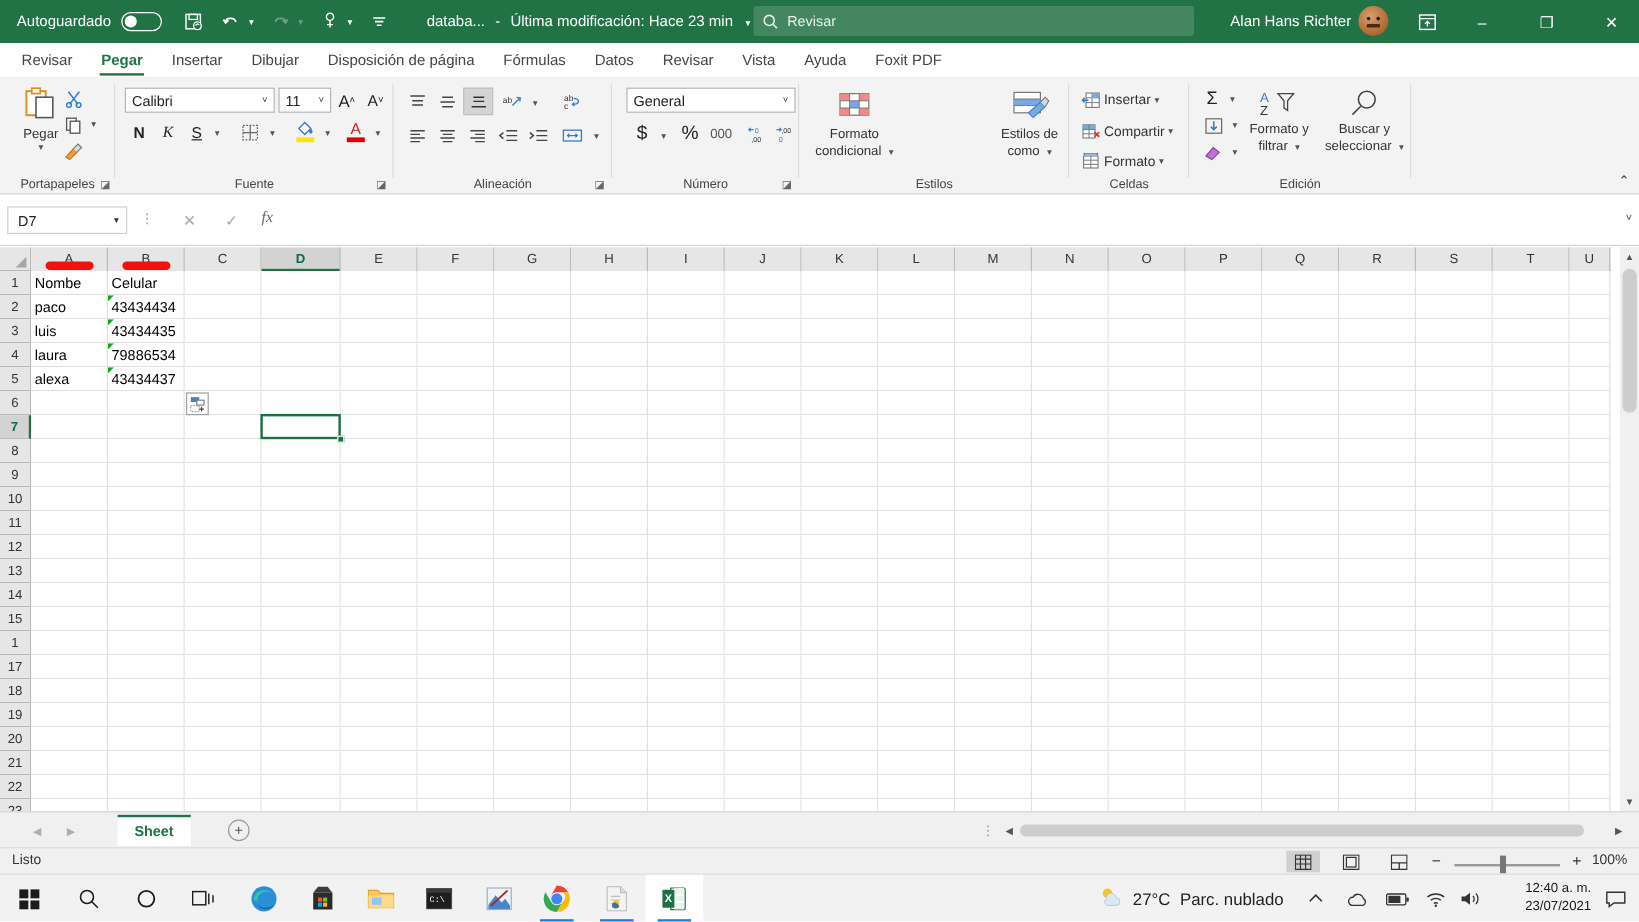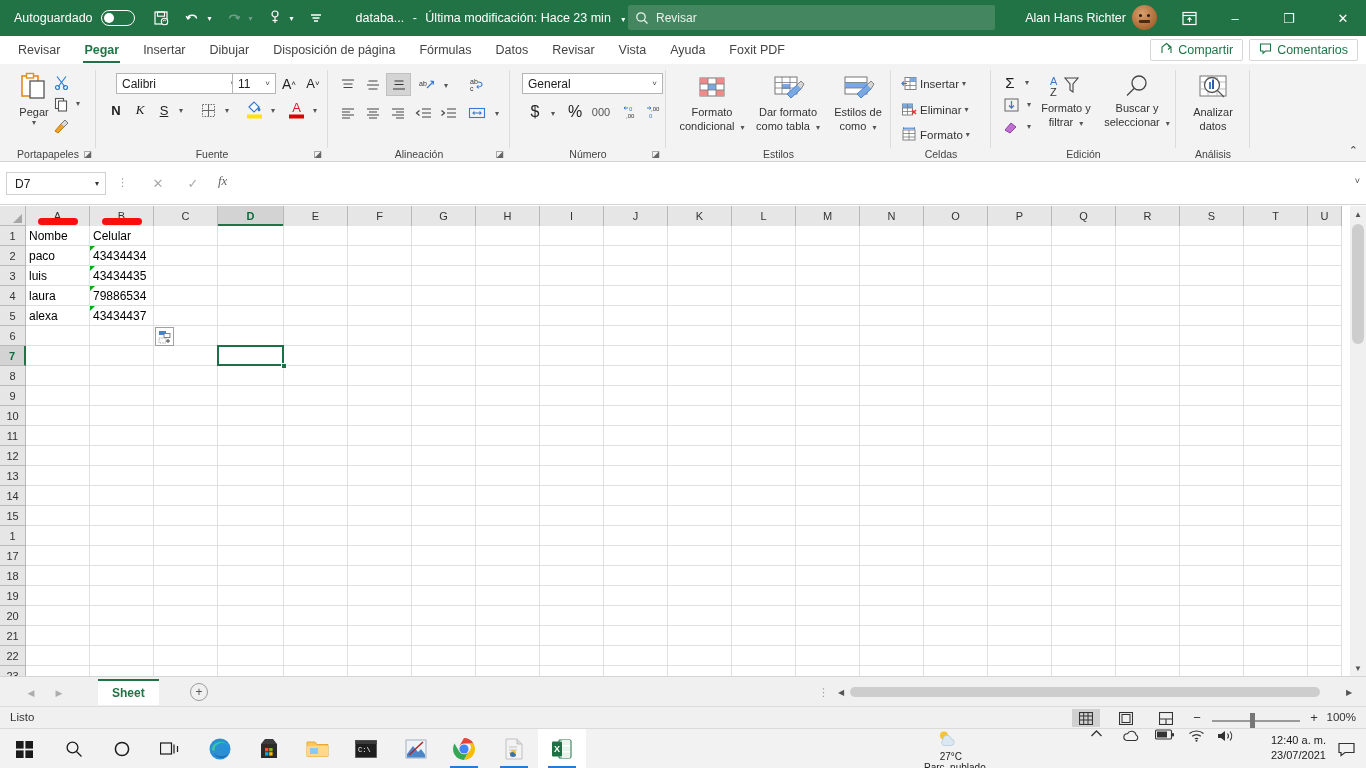--- a/index.html
+++ b/index.html
@@ -255,21 +255,21 @@
     position: absolute; top: 728px; left: 0; width: 1366px; height: 40px;
     background: #f2f2f2; border-top: 1px solid #dadada;
   }
   .tbitem {
     position: absolute; top: 0; width: 48px; height: 40px;
     display: flex; align-items: center; justify-content: center;
   }
   .tbitem.active { background: #ffffff; }
   .tb-underline { position: absolute; bottom: 0; left: 10px; right: 10px; height: 3px; background:#2979d6;}
   .tray { position: absolute; top: 0; height: 40px; display: flex; align-items: center;
-          font-size: 10px; color: #222; flex-direction: column; }
+          font-size: 14px; color: #222; }
   .clock { position: absolute; right: 40px; top: 4px; text-align: right;
            font-size: 11px; color: #1a1a1a; line-height: 15px; }
 </style>
 </head>
 <body>
 
 <div id="app">
 
   <div class="titlebar">
     <span class="tb-autosave-label">Autoguardado</span>
@@ -353,39 +353,20 @@
     <div class="tab">Insertar</div>
     <div class="tab">Dibujar</div>
     <div class="tab">Disposición de página</div>
     <div class="tab">Fórmulas</div>
     <div class="tab">Datos</div>
     <div class="tab">Revisar</div>
     <div class="tab">Vista</div>
     <div class="tab">Ayuda</div>
     <div class="tab">Foxit PDF</div>
 
-    <div class="ribbon-right">
-      <div class="rr-btn">
-        <span>
-          <svg width="13" height="13" viewBox="0 0 13 13">
-              <path d="M2 11 V5 L6.5 1.5 L11 5 v6" fill="none" stroke="#217346" stroke-width="1.1"></path>
-              <path d="M8 7.5 l2.5-2 -2.5-2" fill="none" stroke="#217346" stroke-width="1.1"></path>
-            </svg>
-        </span>
-        <span>Compartir</span>
-      </div>
-      <div class="rr-btn">
-        <span>
-          <svg width="13" height="13" viewBox="0 0 13 13">
-              <path d="M1.5 2 h10 v7 h-5 l-2.5 2.2 V9 h-2.5 z" fill="none" stroke="#217346" stroke-width="1.1"></path>
-            </svg>
-        </span>
-        <span>Comentarios</span>
-      </div>
-    </div>
   </div>
 
   <div class="ribbon">
 
     <div class="group" style="left:0; width:96px;">
       <div class="bigbtn" style="left:10px; top:8px; width:48px;">
         <svg width="30" height="32" viewBox="0 0 30 32">
           <rect x="3" y="4" width="16" height="20" fill="#fff" stroke="#e08c1e" stroke-width="1.6"></rect>
           <rect x="7.5" y="1.5" width="7" height="4.5" fill="#fff" stroke="#e08c1e" stroke-width="1.4"></rect>
           <rect x="11" y="9" width="14" height="17" fill="#fff" stroke="#555" stroke-width="1.3"></rect>
@@ -413,21 +394,21 @@
             <path d="M2 12 L8 5 L11 8 L5 14 z" fill="#f0a030" stroke="#c07a14" stroke-width="1"></path>
             <path d="M8 5 L12 1 L15 4 L11 8" fill="#d9d9d9" stroke="#777" stroke-width="1"></path>
           </svg>
       </div>
       <div class="group-label">Portapapeles</div>
       <div class="dialog-launcher" style="right:4px;">◪</div>
       <div class="group-sep" style="right:0;"></div>
     </div>
 
     <div class="group" style="left:96px; width:232px;">
-      <div class="combo" style="left:8px; top:9px; width:125px; height:21px;margin-left:12px;">
+      <div class="combo" style="left:8px; top:9px; width:125px; height:21px;">
         <span>Calibri</span>
         <span class="carr">˅</span>
       </div>
       <div class="combo" style="left:136px; top:9px; width:44px; height:21px;">
         <span>11</span>
         <span class="carr">˅</span>
       </div>
       <div class="fbtn" style="left:182px; top:9px; width:22px; height:21px; font-size:14px;">A<sup style="font-size:8px;">˄</sup></div>
       <div class="fbtn" style="left:206px; top:9px; width:22px; height:21px; font-size:13px;">A<sup style="font-size:8px;">˅</sup></div>
 
@@ -573,31 +554,20 @@
           <rect x="7" y="4" width="8" height="6" fill="#ef8a8a"></rect>
             <rect x="23" y="4" width="8" height="6" fill="#ef8a8a"></rect>
           <rect x="15" y="10" width="8" height="6" fill="#7aa8e0"></rect>
           <rect x="7" y="16" width="8" height="6" fill="#ef8a8a"></rect>
             <rect x="23" y="16" width="8" height="6" fill="#ef8a8a"></rect>
           <path d="M7 10 h24 M7 16 h24 M15 4 v18 M23 4 v18" stroke="#777" stroke-width="0.8"></path>
         </svg>
         <span class="lbl">Formato</span>
         <span class="lbl"><span>condicional</span> <span class="cv">▾</span></span>
       </div>
-      <div class="bigbtn" style="left:84px; top:10px; width:76px;">
-        <svg width="38" height="30" viewBox="0 0 38 30">
-          <rect x="6" y="3" width="22" height="17" fill="#fff" stroke="#777" stroke-width="1"></rect>
-          <rect x="13" y="10" width="8" height="5" fill="#7aa8e0"></rect>
-          <path d="M6 8.5 h22 M6 14 h22 M13 3 v17 M21 3 v17" stroke="#777" stroke-width="0.8"></path>
-          <path d="M18 20 L28 11 L32 15 L22 24 z" fill="#7aa8e0" stroke="#3a7bd0" stroke-width="0.9"></path>
-          <path d="M28 11 L32 7 L35 10 L32 15" fill="#d7d7d7" stroke="#777" stroke-width="0.9"></path>
-        </svg>
-        <span class="lbl">Dar formato</span>
-        <span class="lbl"><span>como tabla</span> <span class="cv">▾</span></span>
-      </div>
       <div class="bigbtn" style="left:162px; top:10px; width:60px;">
         <svg width="38" height="30" viewBox="0 0 38 30">
           <rect x="6" y="3" width="22" height="17" fill="#fff" stroke="#777" stroke-width="1"></rect>
           <rect x="6" y="8.5" width="22" height="5.5" fill="#7aa8e0"></rect>
           <path d="M6 8.5 h22 M6 14 h22" stroke="#777" stroke-width="0.8"></path>
           <path d="M18 20 L28 11 L32 15 L22 24 z" fill="#7aa8e0" stroke="#3a7bd0" stroke-width="0.9"></path>
           <path d="M28 11 L32 7 L35 10 L32 15" fill="#d7d7d7" stroke="#777" stroke-width="0.9"></path>
         </svg>
         <span class="lbl">Estilos de</span>
         <span class="lbl"><span>como</span> <span class="cv">▾</span></span>
@@ -617,21 +587,21 @@
         <span class="lbl">Insertar</span>
         <span class="cv">▾</span>
       </div>
       <div class="smallbtn" style="left:10px; top:38px;">
         <svg width="16" height="15" viewBox="0 0 16 15">
             <rect x="1.5" y="2" width="10" height="11" fill="#fff" stroke="#777" stroke-width="0.9"></rect>
             <rect x="1.5" y="2" width="10" height="4" fill="#7aa8e0"></rect>
             <path d="M1.5 6 h10 M1.5 9.5 h10 M6.5 2 v11" stroke="#777" stroke-width="0.8"></path>
             <path d="M11 8 L15 12 M15 8 L11 12" stroke="#e03030" stroke-width="1.4"></path>
           </svg>
-        <span class="lbl">Eliminar</span>
+        <span class="lbl">Compartir</span>
         <span class="cv">▾</span>
       </div>
       <div class="smallbtn" style="left:10px; top:63px;">
         <svg width="16" height="15" viewBox="0 0 16 15">
             <rect x="2" y="3" width="12" height="10" fill="#fff" stroke="#777" stroke-width="0.9"></rect>
             <path d="M2 6.5 h12 M2 10 h12 M8 3 v10" stroke="#777" stroke-width="0.8"></path>
             <path d="M2 1.2 h12 M2.6 0.3 v2 M13.4 0.3 v2" stroke="#3a7bd0" stroke-width="1"></path>
           </svg>
         <span class="lbl">Formato</span>
         <span class="cv">▾</span>
@@ -671,36 +641,20 @@
           <circle cx="19" cy="9" r="7" fill="none" stroke="#444" stroke-width="1.3"></circle>
           <path d="M14 14.5 L7 21.5" stroke="#444" stroke-width="1.3"></path>
         </svg>
         <span class="lbl">Buscar y</span>
         <span class="lbl"><span>seleccionar</span> <span class="cv">▾</span></span>
       </div>
       <div class="group-label">Edición</div>
       <div class="group-sep" style="right:0;"></div>
     </div>
 
-    <div class="group" style="left:1176px; width:74px;">
-      <div class="bigbtn" style="left:8px; top:10px; width:58px;">
-        <svg width="34" height="30" viewBox="0 0 34 30">
-          <rect x="4" y="2" width="26" height="20" fill="#fff" stroke="#777" stroke-width="1"></rect>
-          <path d="M4 8 h26 M4 15 h26 M12 2 v20 M21 2 v20" stroke="#aaa" stroke-width="0.8"></path>
-          <circle cx="16" cy="11" r="7.5" fill="#fff" stroke="#555" stroke-width="1.3"></circle>
-          <rect x="13" y="8" width="2" height="7" fill="#3a7bd0"></rect>
-          <rect x="16" y="5.5" width="2" height="9.5" fill="#2b5f9c"></rect>
-          <path d="M21.5 16.5 L28 23" stroke="#555" stroke-width="1.3"></path>
-        </svg>
-        <span class="lbl">Analizar</span>
-        <span class="lbl">datos</span>
-      </div>
-      <div class="group-label">Análisis</div>
-      <div class="group-sep" style="right:0;"></div>
-    </div>
 
     <div style="position:absolute; right:8px; bottom:4px; font-size:11px; color:#444;">⌃</div>
   </div>
 
   <div class="formulabar"></div>
   <div class="namebox">
     <span>D7</span>
     <span class="carr">▾</span>
   </div>
   <div class="fb-dots">⋮</div>

